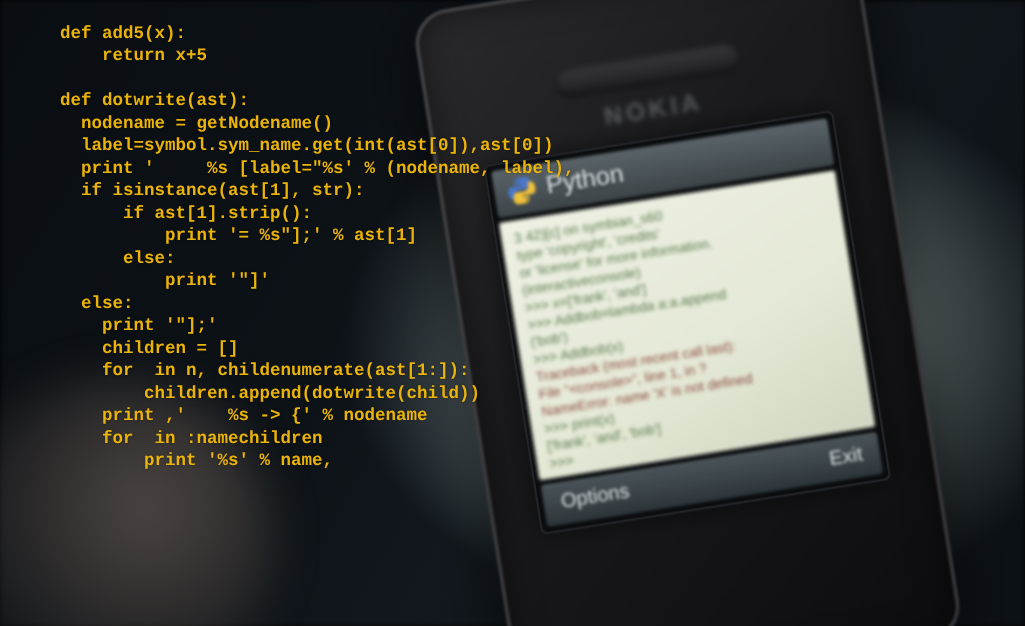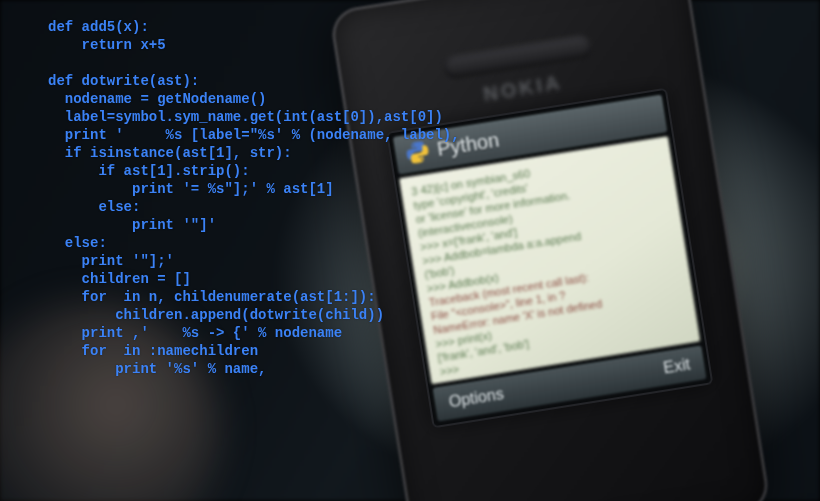--- a/index.html
+++ b/index.html
@@ -132,21 +132,21 @@
     box-sizing: border-box;
     font-family: Arial, sans-serif;
     font-size: 16px;
     color: #dde3e6;
     filter: blur(1.2px);
   }
   .code-overlay {
     position: absolute;
     left: 48px;
     top: 4px;
-    color: #3b82f6;
+    color: #eab308;
     font-size: 14px;
     line-height: 18px;
     font-weight: bold;
     white-space: pre;
     text-shadow: 0 0 2px rgba(0,0,0,0.4);
     font-family: "Courier New", monospace;
   }
   .hand {
     position: absolute;
     left: -40px;

